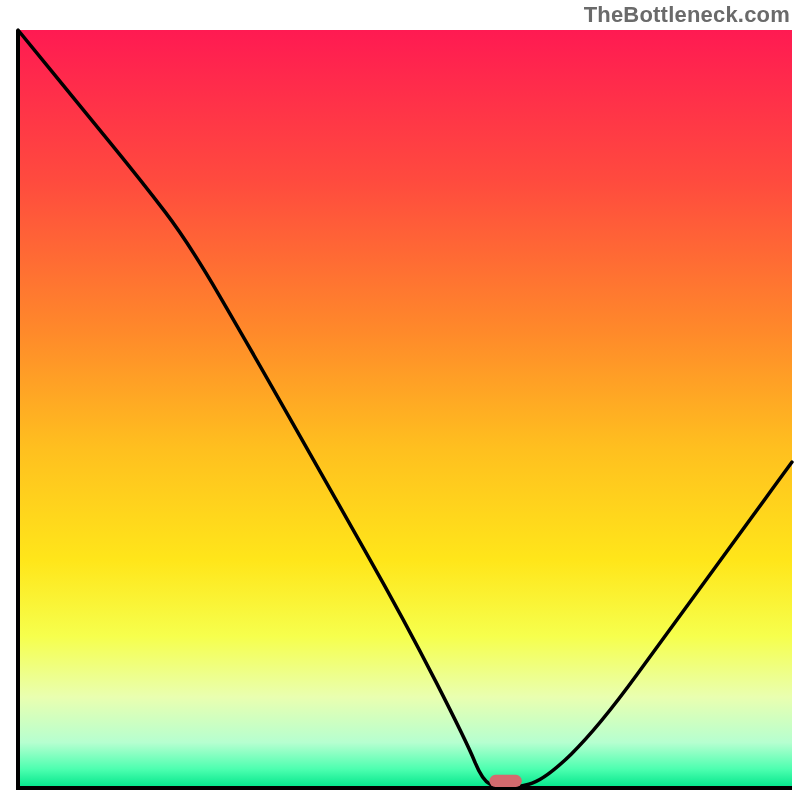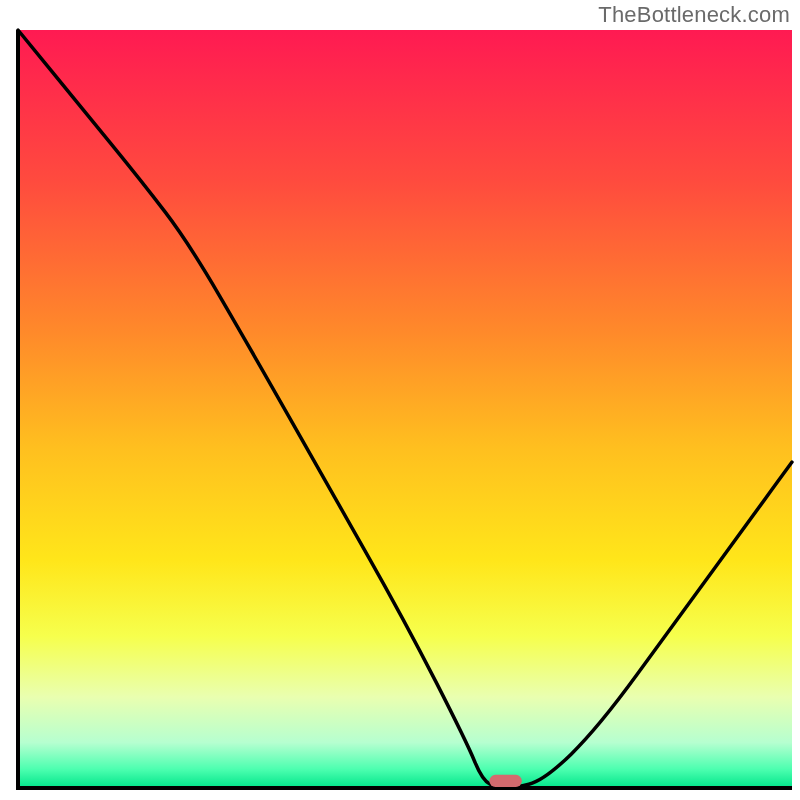--- a/index.html
+++ b/index.html
@@ -13,21 +13,21 @@
   .wrap {
     position: relative;
     width: 800px;
     height: 800px;
   }
   .watermark {
     position: absolute;
     top: 2px;
     right: 10px;
     font-size: 22px;
-    font-weight: 400;
+    font-weight: 700;
     color: #6a6a6a;
     letter-spacing: 0.2px;
     margin-left: 18px;
   }
   svg { display: block; }
 </style>
 </head>
 <body>
 <div class="wrap">
   <div class="watermark">TheBottleneck.com</div>

